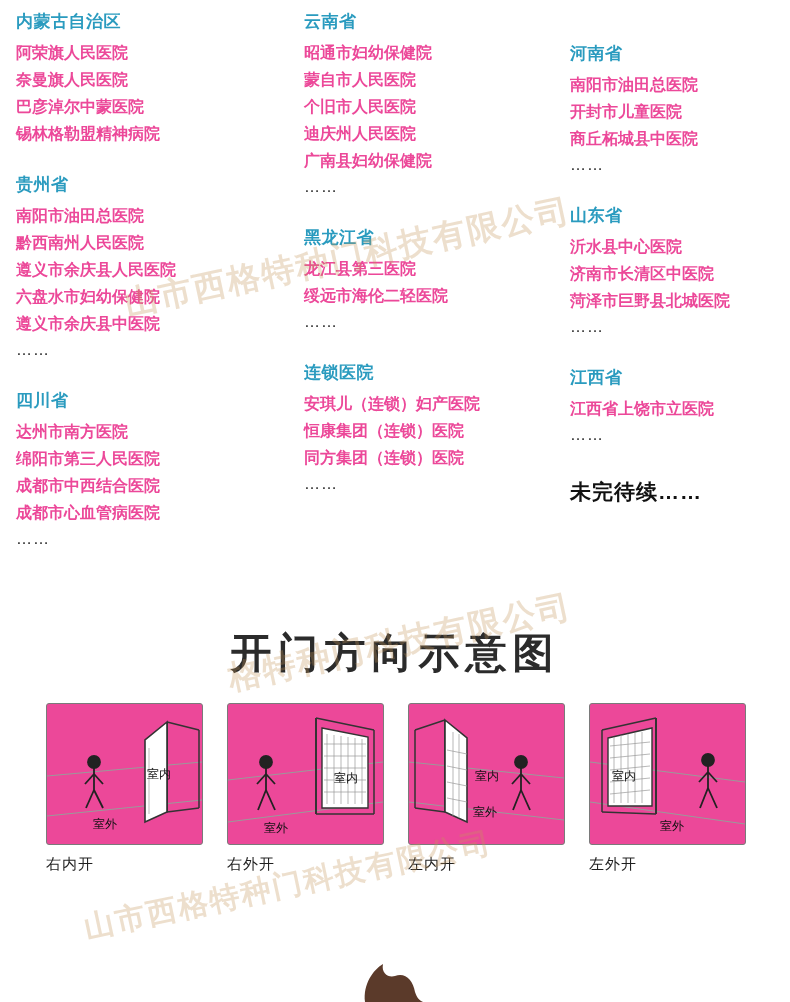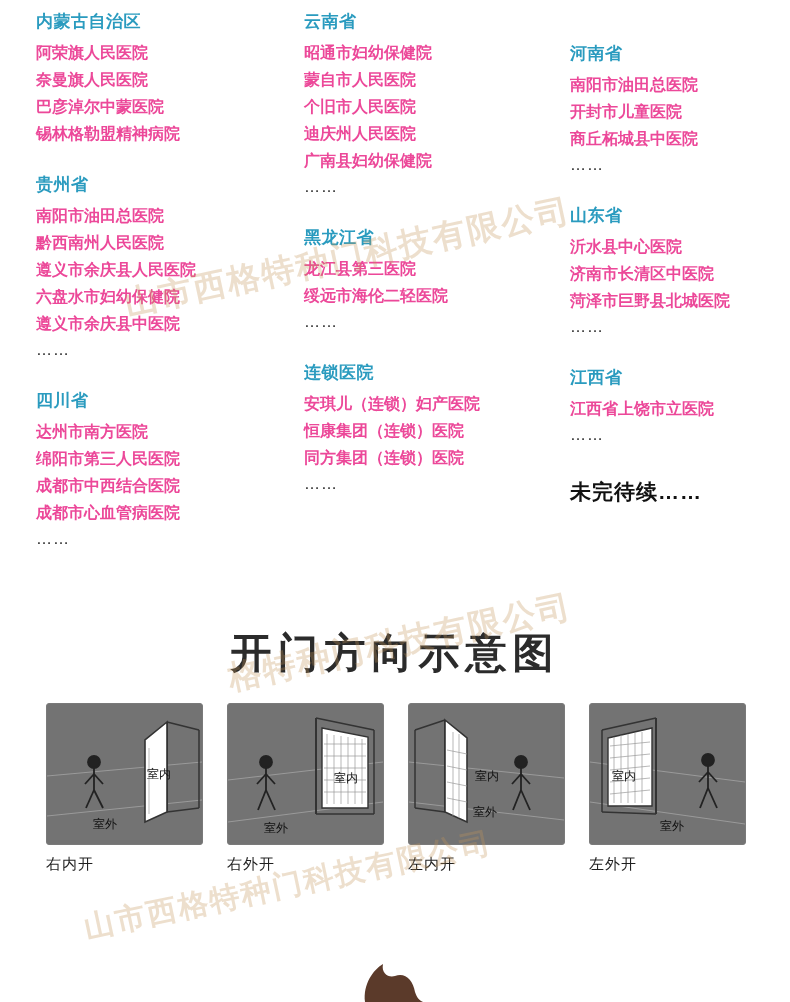--- a/index.html
+++ b/index.html
@@ -43,21 +43,21 @@
   
   .columns {
     position: relative;
     z-index: 2;
     display: flex;
     padding: 10px 0 0 0;
   }
   .col {
     box-sizing: border-box;
   }
-  .col-1 { width: 290px; padding-left: 36px; }
+  .col-1 { width: 290px; padding-left: 16px; }
   .col-2 { width: 270px; padding-left: 14px; }
   .col-3 { width: 230px; padding-left: 10px; }
 
   .prov-title {
     color: #2a9bbf;
     font-size: 17px;
     font-weight: bold;
     margin: 0 0 6px 0;
     letter-spacing: 0.5px;
   }
@@ -111,21 +111,21 @@
   .door-item {
     width: 155px;
   }
   .door-box {
     width: 155px;
     height: 140px;
     border: 1px solid #7a7a7a;
     border-radius: 3px;
     position: relative;
     overflow: hidden;
-    background: #737373;
+    background: #ec4899;
   }
   .door-caption {
     font-size: 15px;
     margin-top: 10px;
     color: #1f1f1f;
     letter-spacing: 1px;
   }
   .door-box svg { display: block; }
 
   

